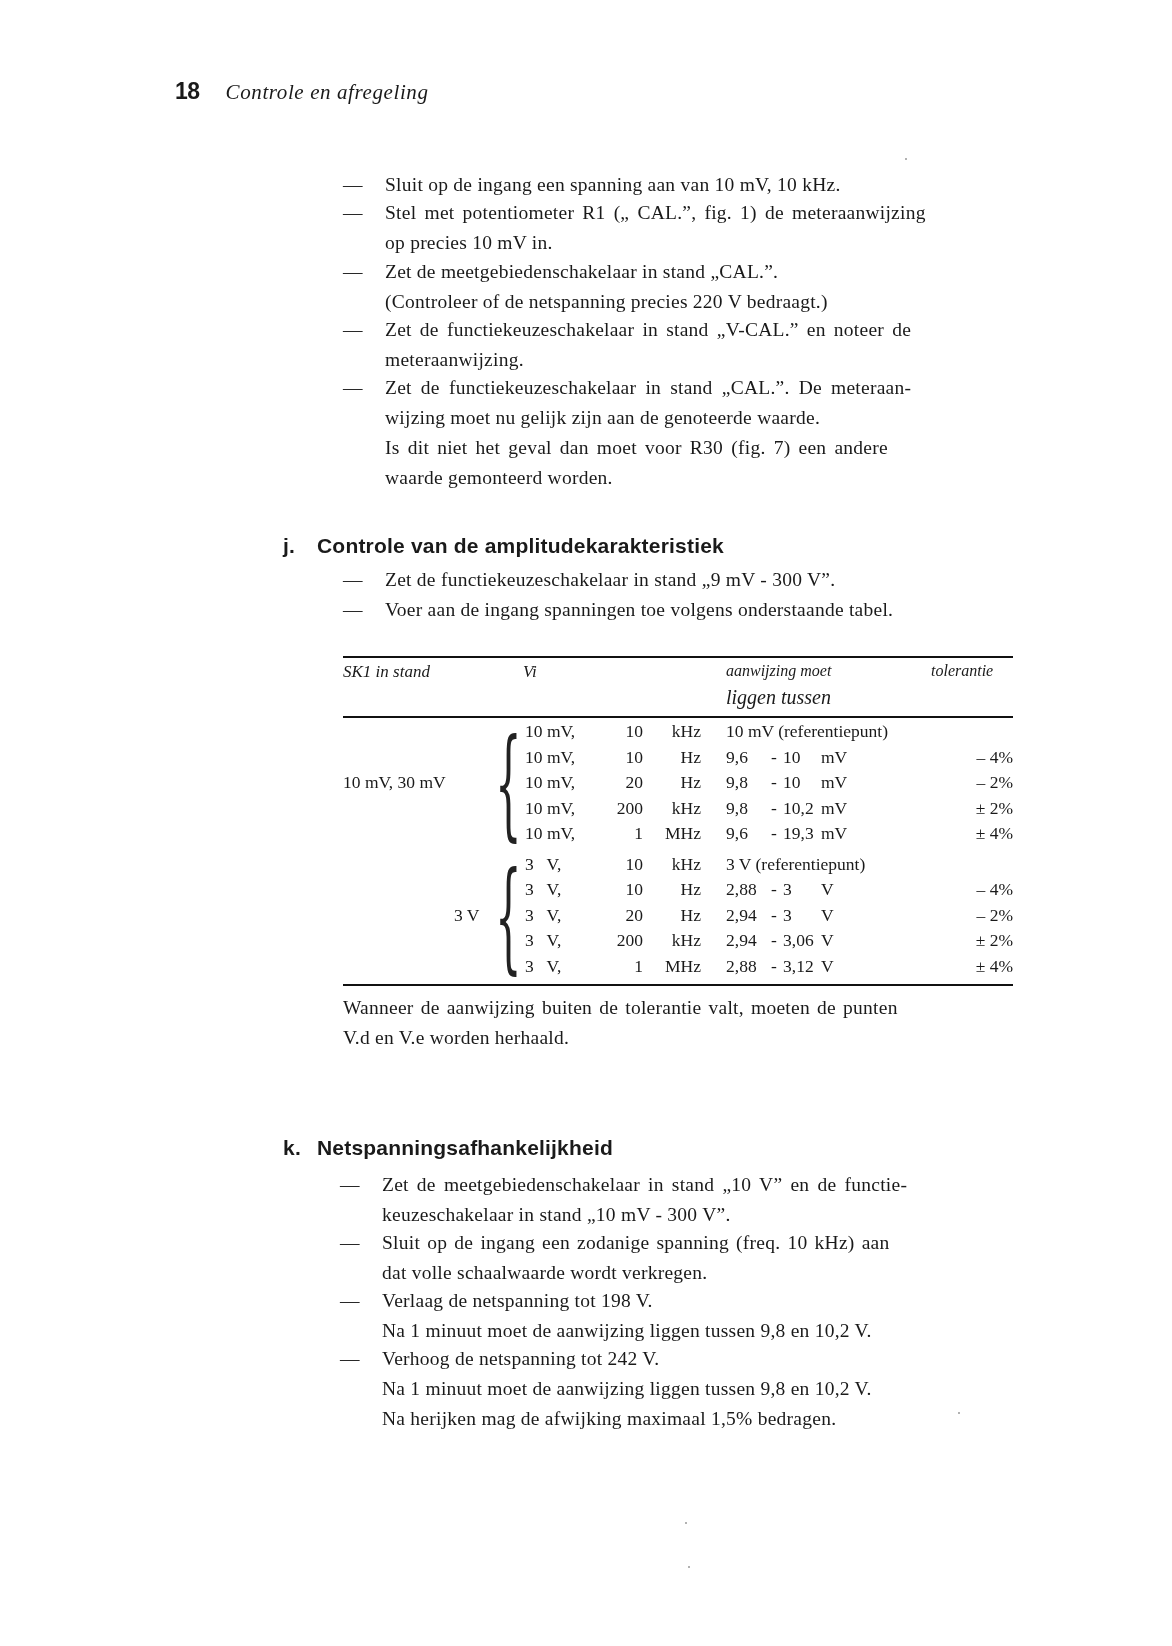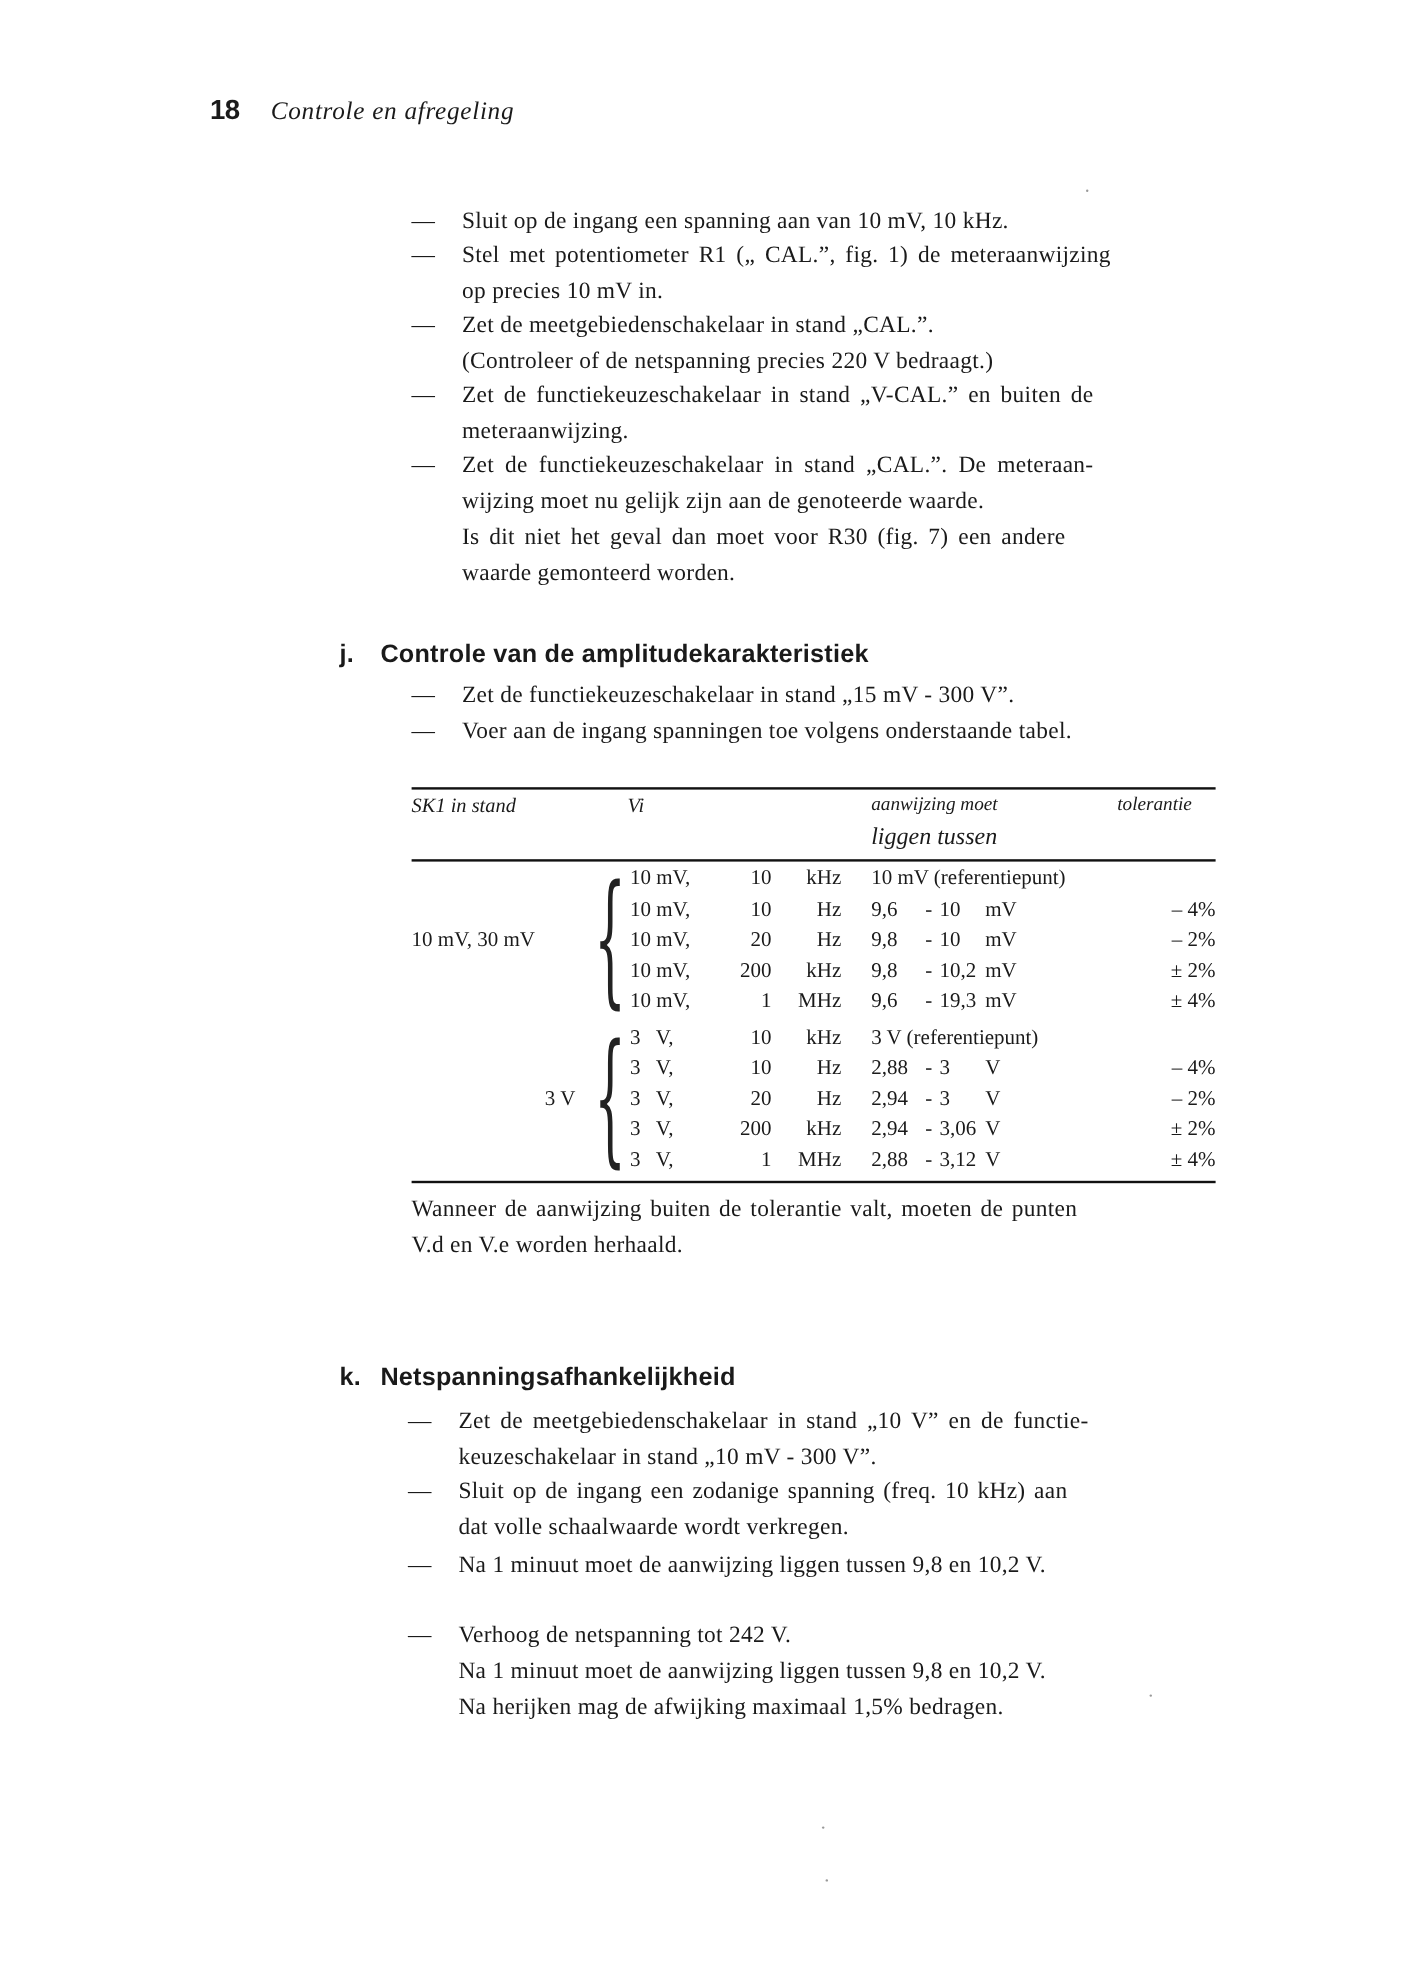--- a/index.html
+++ b/index.html
@@ -54,40 +54,40 @@
     <span class="line" style="word-spacing:3px;">Stel met potentiometer R1 („ CAL.”, fig. 1) de meteraanwijzing</span>
     <span class="line" style="margin-top:4px;">op precies 10 mV in.</span>
   </div>
   <div class="item" style="height:58px;">
     <span class="dash">—</span>
     <span class="line">Zet de meetgebiedenschakelaar in stand „CAL.”.</span>
     <span class="line" style="margin-top:4px;">(Controleer of de netspanning precies 220 V bedraagt.)</span>
   </div>
   <div class="item" style="height:58px;">
     <span class="dash">—</span>
-    <span class="line" style="word-spacing:3px;">Zet de functiekeuzeschakelaar in stand „V-CAL.” en buiten de</span>
+    <span class="line" style="word-spacing:3px;">Zet de functiekeuzeschakelaar in stand „V-CAL.” en noteer de</span>
     <span class="line" style="margin-top:4px;">meteraanwijzing.</span>
   </div>
   <div class="item">
     <span class="dash">—</span>
     <span class="line" style="word-spacing:4px;">Zet de functiekeuzeschakelaar in stand „CAL.”. De meteraan-</span>
     <span class="line" style="margin-top:4px;">wijzing moet nu gelijk zijn aan de genoteerde waarde.</span>
     <span class="line" style="margin-top:4px; word-spacing:3px;">Is dit niet het geval dan moet voor R30 (fig. 7) een andere</span>
     <span class="line" style="margin-top:4px;">waarde gemonteerd worden.</span>
   </div>
 </div>
 
 <div class="section-heading" style="left:283px; top:534px;">
   <span class="letter">j.</span><span>Controle van de amplitudekarakteristiek</span>
 </div>
 
 <div class="block text" style="left:343px; top:567px; width:680px;">
   <div class="item" style="height:30px;">
     <span class="dash">—</span>
-    <span class="line">Zet de functiekeuzeschakelaar in stand „15 mV - 300 V”.</span>
+    <span class="line">Zet de functiekeuzeschakelaar in stand „9 mV - 300 V”.</span>
   </div>
   <div class="item">
     <span class="dash">—</span>
     <span class="line">Voer aan de ingang spanningen toe volgens onderstaande tabel.</span>
   </div>
 </div>
 
 <div class="table">
   <div class="rule-thick"></div>
   <div class="hdr">
@@ -219,20 +219,21 @@
     <span class="line" style="word-spacing:3px;">Zet de meetgebiedenschakelaar in stand „10 V” en de functie-</span>
     <span class="line" style="margin-top:4px;">keuzeschakelaar in stand „10 mV - 300 V”.</span>
   </div>
   <div class="item" style="height:58px; top:26px;">
     <span class="dash">—</span>
     <span class="line" style="word-spacing:2px;">Sluit op de ingang een zodanige spanning (freq. 10 kHz) aan</span>
     <span class="line" style="margin-top:4px;">dat volle schaalwaarde wordt verkregen.</span>
   </div>
   <div class="item" style="height:58px; top:26px;">
     <span class="dash">—</span>
+    <span class="line">Verlaag de netspanning tot 198 V.</span>
     <span class="line" style="margin-top:4px;">Na 1 minuut moet de aanwijzing liggen tussen 9,8 en 10,2 V.</span>
   </div>
   <div class="item" style="top:26px;">
     <span class="dash">—</span>
     <span class="line">Verhoog de netspanning tot 242 V.</span>
     <span class="line" style="margin-top:4px;">Na 1 minuut moet de aanwijzing liggen tussen 9,8 en 10,2 V.</span>
     <span class="line" style="margin-top:4px;">Na herijken mag de afwijking maximaal 1,5% bedragen.</span>
   </div>
 </div>
 

